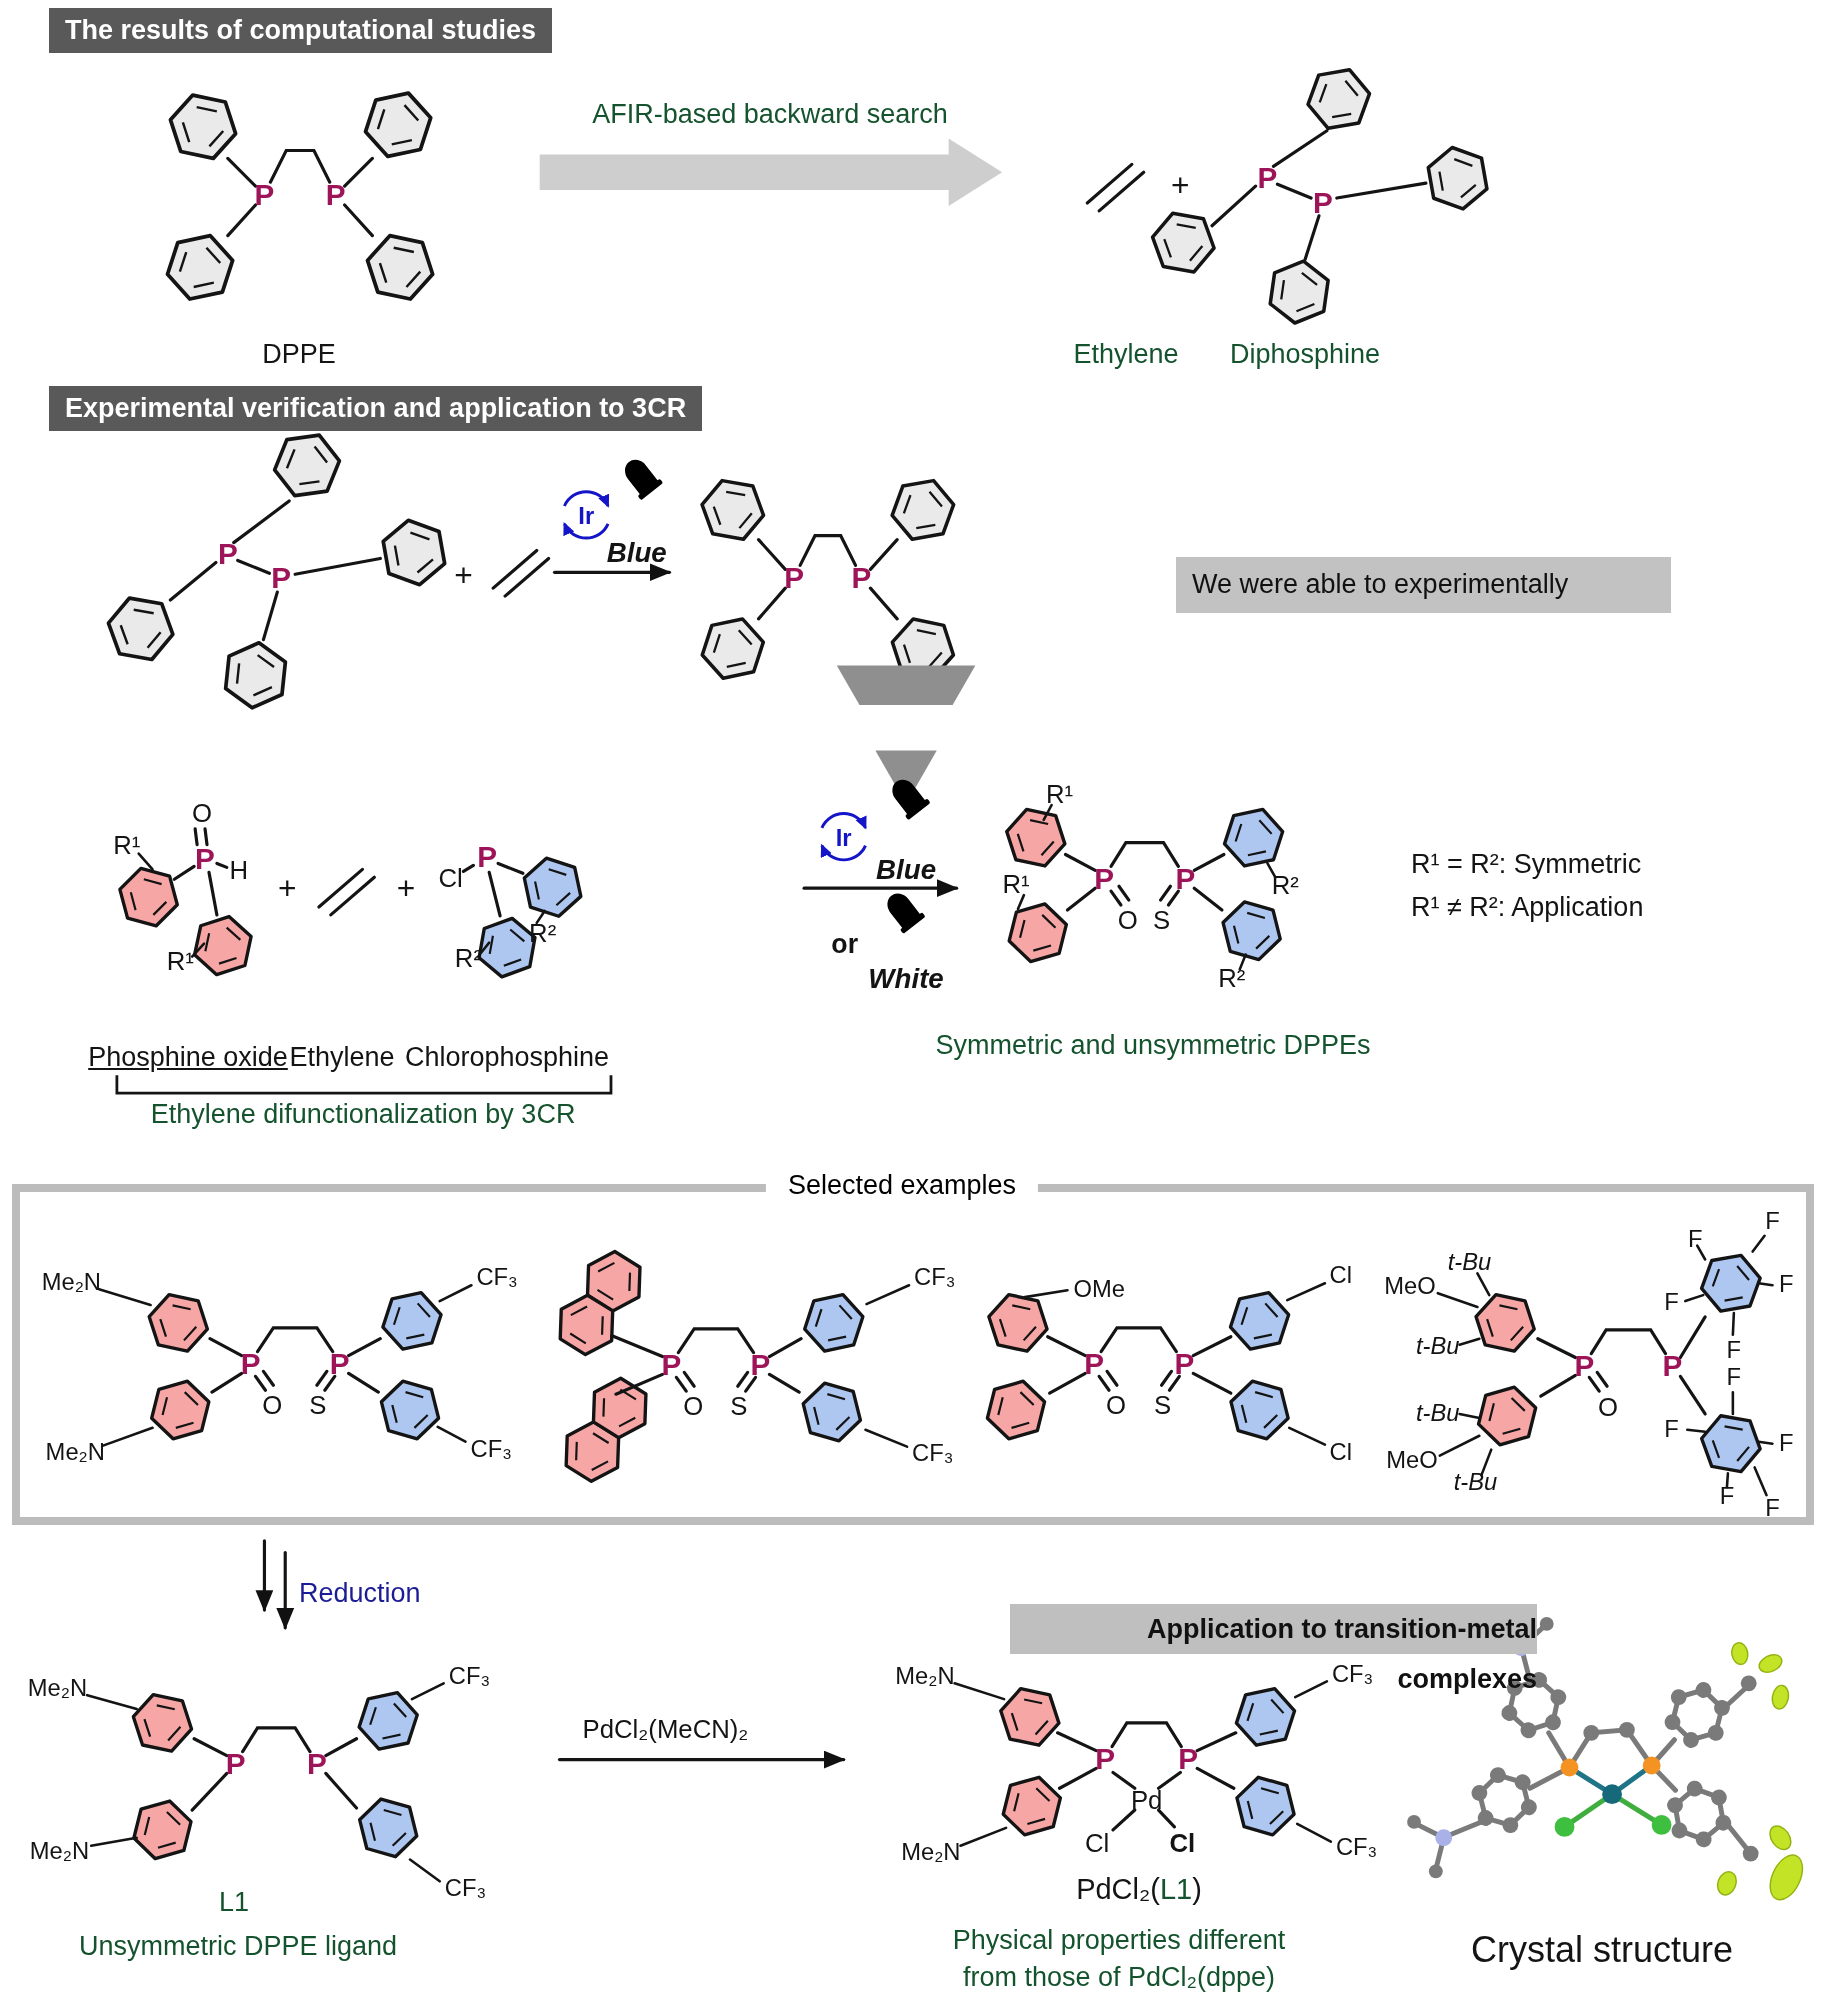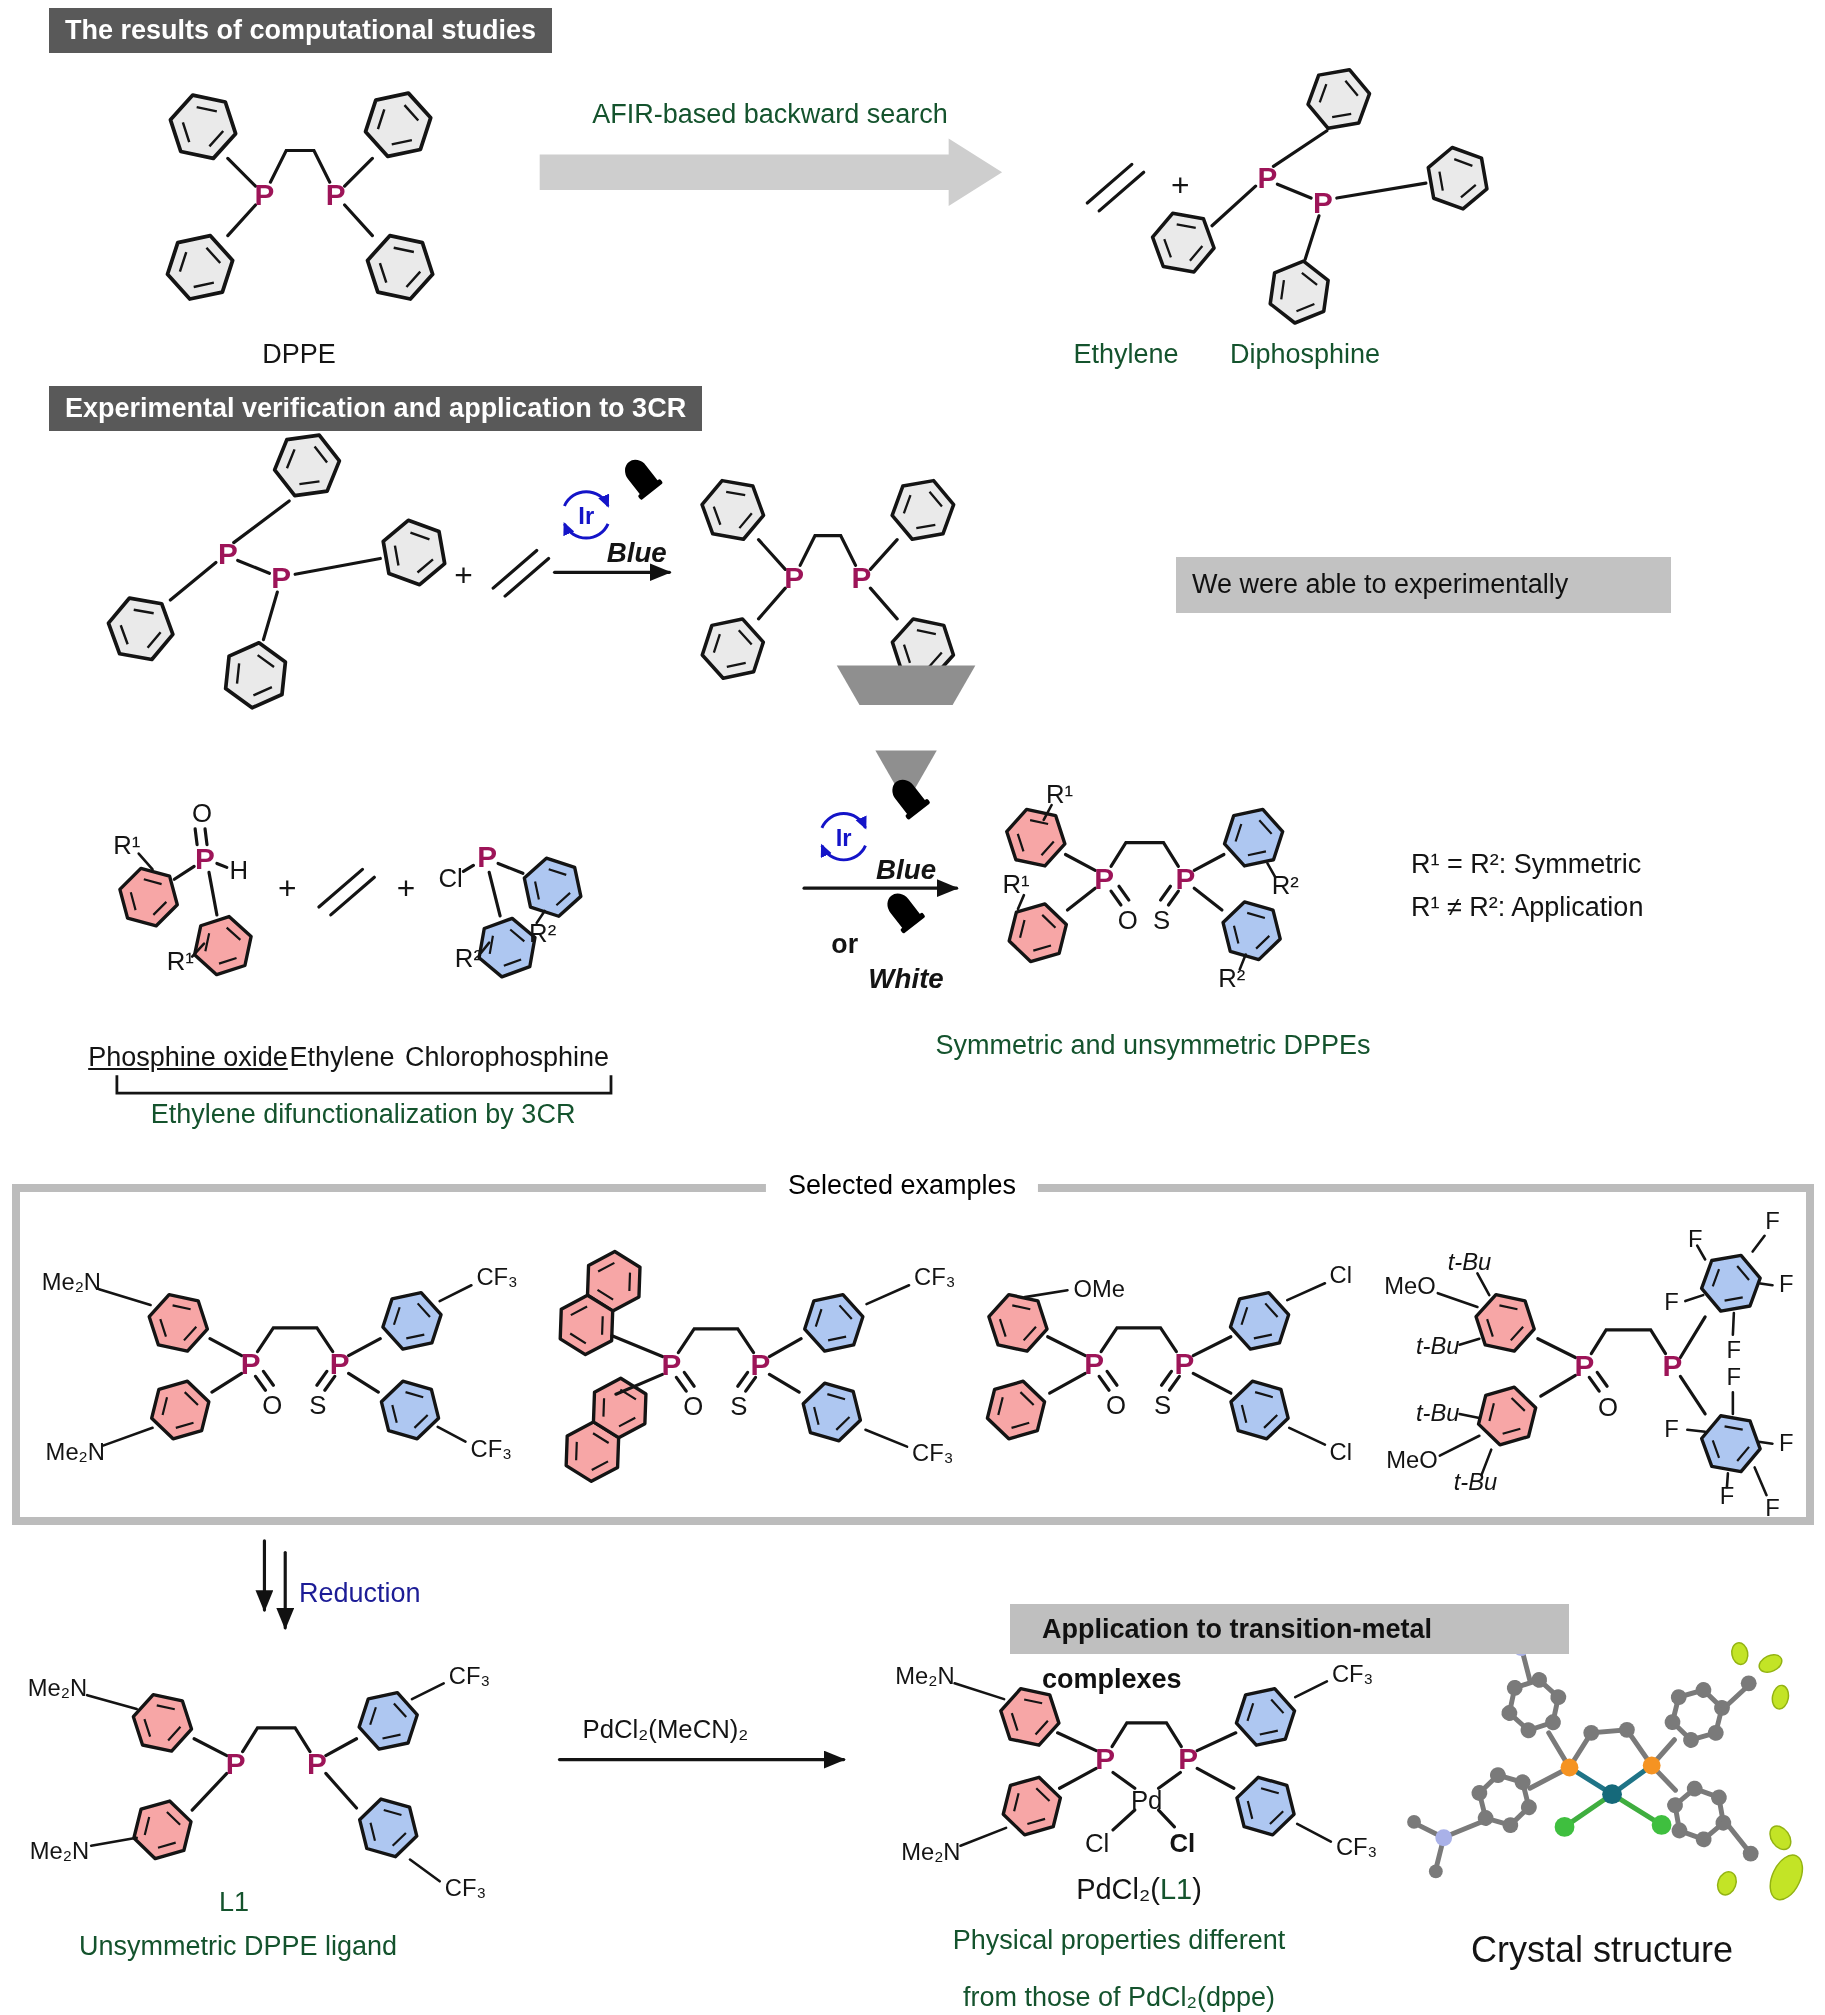--- a/index.html
+++ b/index.html
@@ -5,21 +5,21 @@
   html,body{margin:0;padding:0;background:#fff;font-family:"Liberation Sans","DejaVu Sans",sans-serif;}
   #canvas{position:relative;width:1826px;height:2016px;background:#fff;overflow:hidden;}
   #scheme{position:absolute;left:0;top:0;z-index:1;}
   .lbl{position:absolute;transform:translateX(-50%);white-space:nowrap;font-size:27px;color:#141414;z-index:2;}
   .left{transform:none;}
   .red{color:#14532d;}
   .navy{color:#1c1c96;}
   .hdr{position:absolute;background:#595959;color:#fff;font-weight:bold;font-size:27px;padding:7px 16px;z-index:2;white-space:nowrap;margin-left:41px;}
   .graybox{position:absolute;background:#c2c2c2;color:#111;z-index:2;margin-top:32px;}
   #note-box{left:1176px;top:525px;width:495px;box-sizing:border-box;padding:10px 16px;font-size:27px;line-height:1.32;}
-  #app-header{left:1010px;top:1572px;width:527px;height:50px;line-height:50px;text-align:left;font-weight:bold;font-size:27px;background:#bfbfbf;padding-left:32px;}
+  #app-header{left:1010px;top:1572px;width:527px;height:50px;line-height:50px;text-align:right;font-weight:bold;font-size:27px;background:#bfbfbf;}
   #examples-box{position:absolute;left:12px;top:1184px;width:1802px;height:341px;border:8px solid #bcbcbc;box-sizing:border-box;z-index:1;}
   #examples-title{position:absolute;left:902px;top:1170px;transform:translateX(-50%);background:#fff;padding:0 22px;font-size:27px;z-index:3;white-space:nowrap;}
   
   .bd{stroke:#141414;stroke-width:3.2;stroke-linecap:round;fill:none;}
   .tick{stroke:#141414;stroke-width:2.6;stroke-linecap:round;fill:none;}
   .brk{stroke:#141414;stroke-width:2.8;fill:none;}
   #hx polygon{stroke:#141414;stroke-width:3.4;stroke-linejoin:round;}
   #hx path{stroke:#141414;stroke-width:2.2;}
   use.gray{fill:#eaeaea;}
   use.pink{fill:#f7a6a6;}
@@ -420,17 +420,17 @@
 <div id="examples-title">Selected examples</div>
 
 <div class="lbl navy left" style="left:299px;top:1578px;">Reduction</div>
 <div class="lbl red" style="left:234px;top:1887px;">L1</div>
 <div class="lbl red" style="left:238px;top:1931px;">Unsymmetric DPPE ligand</div>
 
 <div class="graybox" id="app-header">Application to transition-metal complexes</div>
 
 <div class="lbl" style="left:1139px;top:1873px;font-size:29px;"><span>PdCl₂(</span><span class="red">L1</span><span>)</span></div>
 <div class="lbl red" style="left:1119px;top:1925px;">Physical properties different</div>
-<div class="lbl red" style="left:1119px;top:1962px;margin-top:20px;">from those of PdCl₂(dppe)</div>
+<div class="lbl red" style="left:1119px;top:1962px;">from those of PdCl₂(dppe)</div>
 <div class="lbl" style="left:1602px;top:1929px;font-size:36px;">Crystal structure</div>
 
 </div>
 
 
 </body></html>

